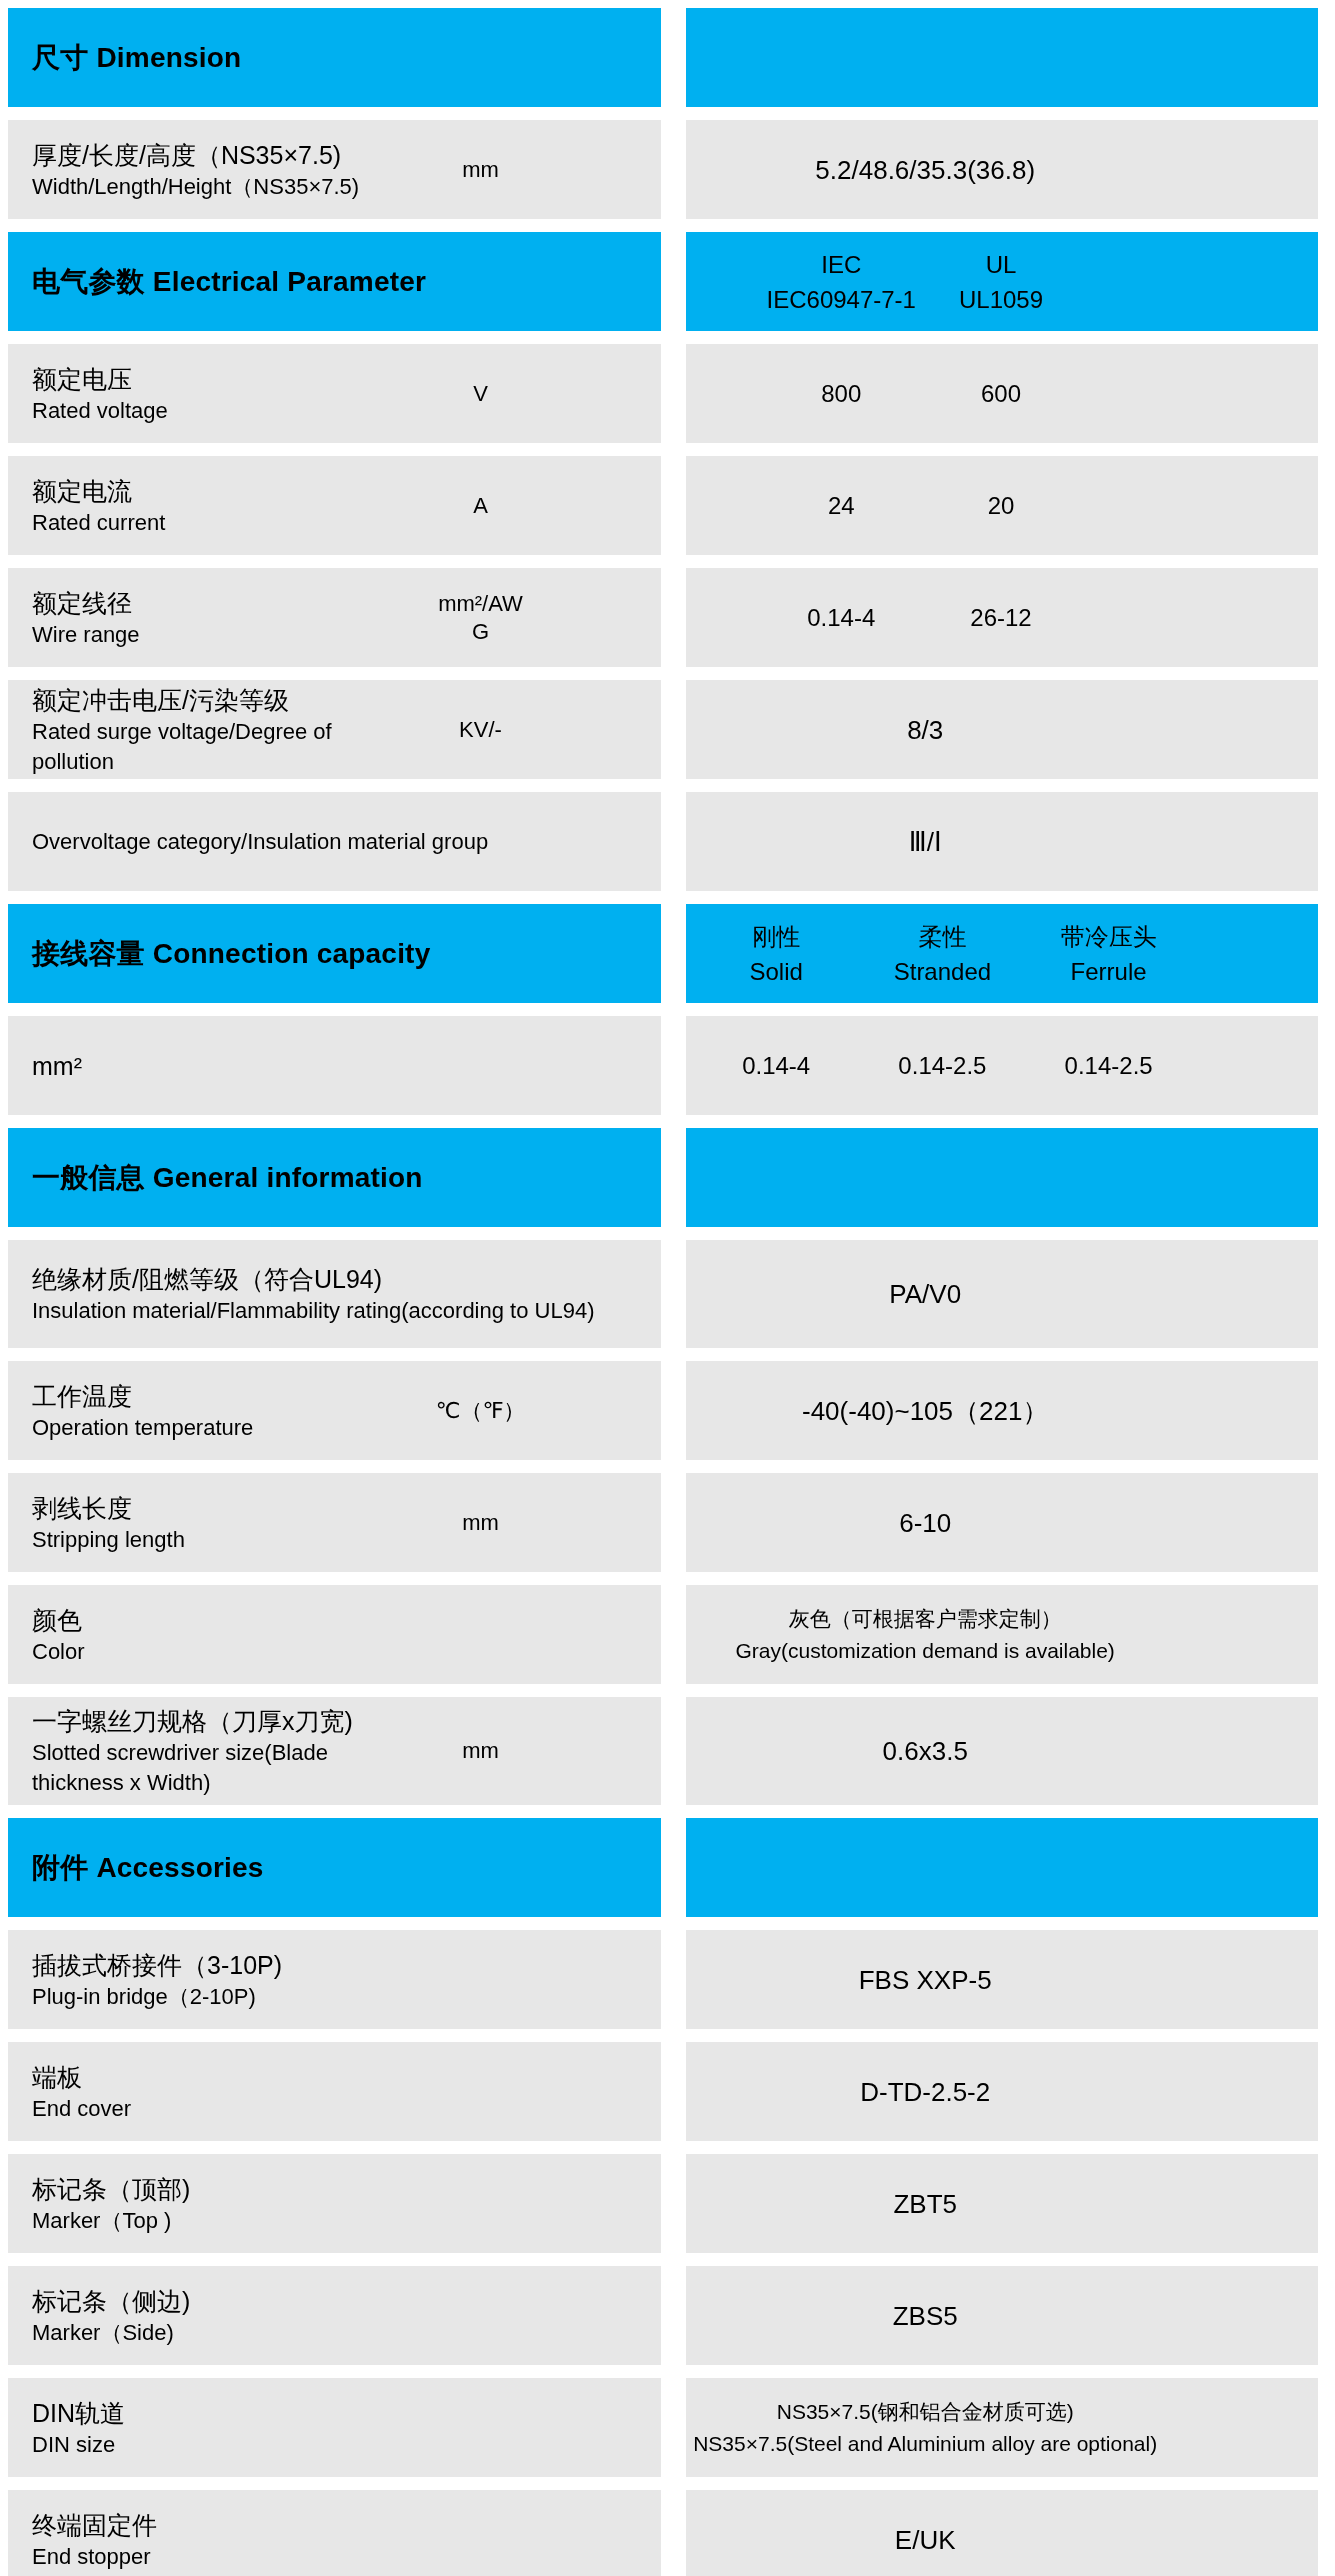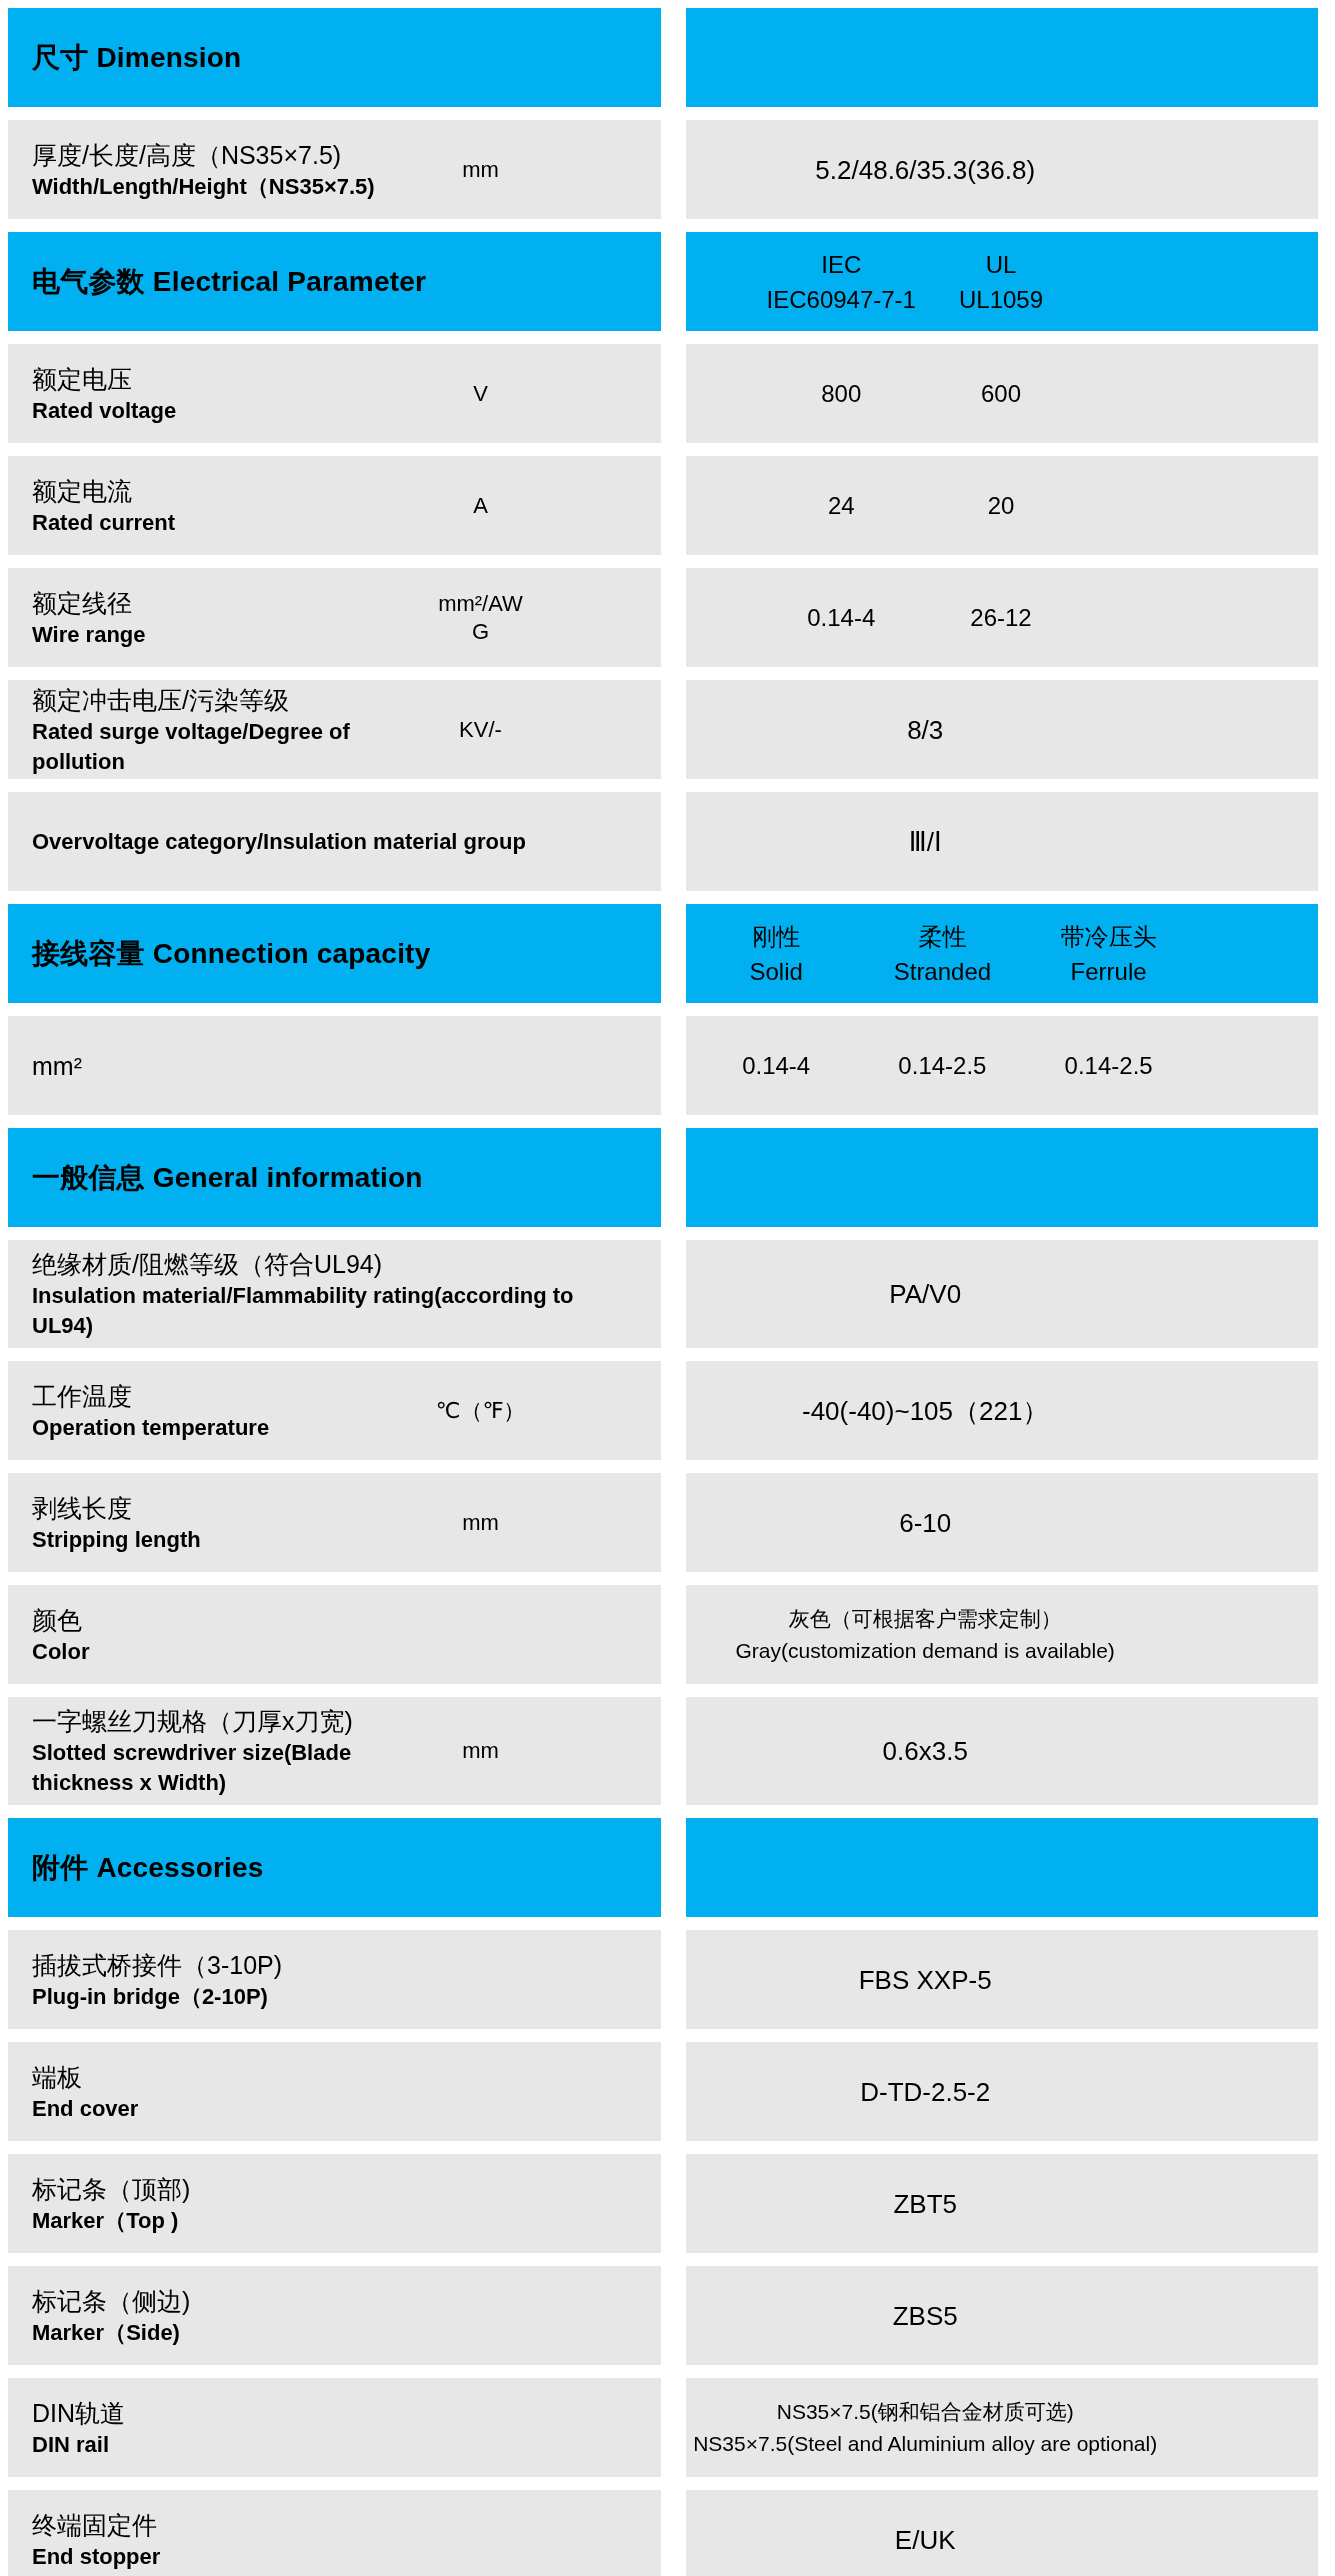--- a/index.html
+++ b/index.html
@@ -13,21 +13,21 @@
   .row{display:flex;gap:25px;flex:0 0 auto;height:99px;border-radius:22px;}
   .row.tall{height:108px;}
   .cell{box-sizing:border-box;}
   .left{width:653px;display:flex;align-items:center;}
   .right{width:633px;display:flex;align-items:center;}
   .cyan{background:#00b0f0;}
   .gray{background:#e7e7e7;}
   .sec{font-weight:bold;font-size:28px;padding-left:24px;letter-spacing:0.2px;}
   .lbl{flex:1;padding-left:24px;padding-right:12px;}
   .zh{font-size:25px;line-height:34px;}
-  .en{font-size:22px;line-height:30px;font-weight:bold;}
+  .en{font-size:22px;line-height:30px;}
   .unit{width:100px;margin-right:130px;text-align:center;font-size:22px;line-height:28px;word-break:break-all;}
   .val{width:75.8%;text-align:center;font-size:26px;line-height:34px;}
   .val.small{font-size:21px;line-height:32px;}
   .cols2{display:flex;padding-left:12%;width:100%;box-sizing:border-box;}
   .cols2>div{width:28.7%;text-align:center;}
   .cols3{display:flex;padding-left:1.2%;width:100%;box-sizing:border-box;}
   .cols3>div{width:26.6%;text-align:center;}
   .hcol{font-size:24px;line-height:35px;}
   .vcol{font-size:24px;line-height:34px;}
   .lbl-max{max-width:579px;}
@@ -299,21 +299,21 @@
     </div>
     <div class="cell right gray">
       <div class="val">ZBS5</div>
     </div>
   </div>
 
   <div class="row">
     <div class="cell left gray">
       <div class="lbl">
         <div class="zh">DIN轨道</div>
-        <div class="en">DIN rail</div>
+        <div class="en">DIN size</div>
       </div>
     </div>
     <div class="cell right gray">
       <div class="val small">
         <div>NS35×7.5(钢和铝合金材质可选)</div>
         <div>NS35×7.5(Steel and Aluminium alloy are optional)</div>
       </div>
     </div>
   </div>
 

